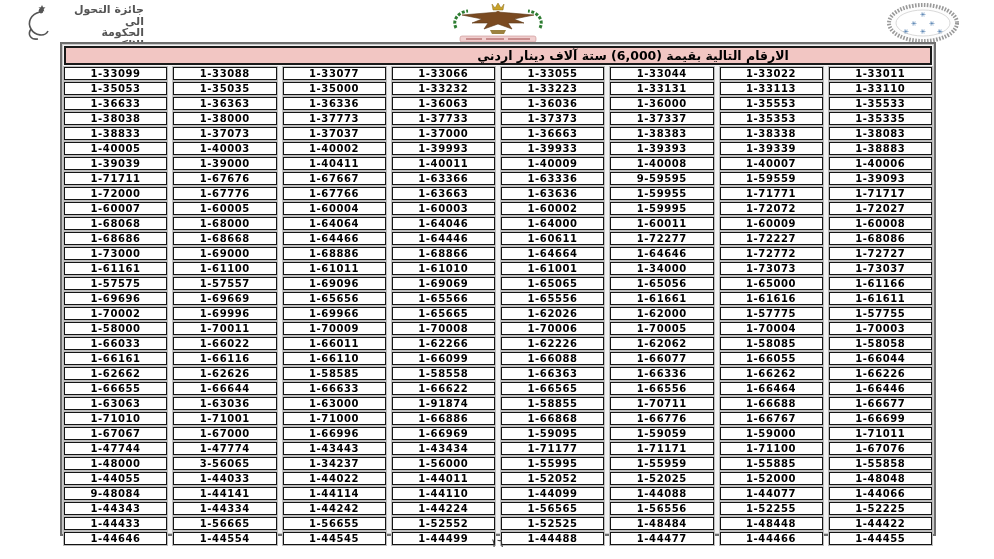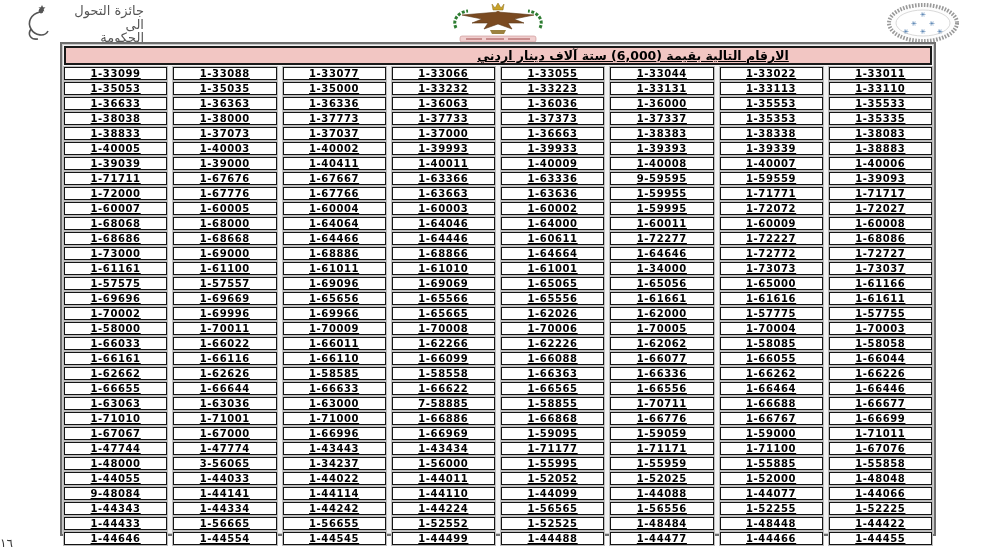--- a/index.html
+++ b/index.html
@@ -4,31 +4,31 @@
 <style>
   html,body{margin:0;padding:0;background:#fff;}
   body{
     width:994px;height:559px;position:relative;overflow:hidden;
     font-family:"DejaVu Sans","Liberation Sans",sans-serif;
   }
   
   .hdr-left{position:absolute;left:18px;top:4px;width:130px;height:40px;display:flex;align-items:flex-start;}
   .swan{width:34px;height:38px;flex:0 0 auto;}
   .hdr-left-text{margin-right:4px;margin-left:4px;direction:rtl;text-align:right;line-height:1.05;}
-  .hdr-left-text .l1,.hdr-left-text .l2{font-size:13px;color:#555;font-weight:normal;letter-spacing:0;}
+  .hdr-left-text .l1,.hdr-left-text .l2{font-size:11px;color:#555;font-weight:bold;letter-spacing:0;}
   .hdr-left-text .l3{font-size:6.5px;color:#b03434;font-weight:normal;text-decoration:underline;letter-spacing:.5px;direction:ltr;text-align:right;margin-top:1px;}
   .hdr-left-text .l4{height:4px;border-bottom:1px dotted #999;width:70%;margin:2px auto 0;}
   .hdr-center{position:absolute;left:438px;top:2px;width:120px;height:42px;}
   .hdr-right{position:absolute;left:884px;top:2px;width:78px;height:44px;}
   
   .sheet{
     position:absolute;left:60px;top:42px;width:876px;height:494px;
     border:2px solid #6e6e6e;box-shadow:0 0 0 1px #c9c9c9 inset;
     background:#f2f2f2;box-sizing:border-box;padding:2px;
-    display:flex;flex-direction:column;text-decoration:underline;
+    display:flex;flex-direction:column;
   }
   .title-band{
     flex:0 0 19px;border:2px solid #1a1a1a;box-sizing:border-box;
     display:flex;align-items:center;justify-content:center;
     direction:rtl;font-weight:bold;font-size:12.5px;color:#000;
     padding-left:270px;
   }
   .numbers-grid{
     flex:1 1 auto;margin-top:2px;
     display:grid;grid-template-columns:repeat(8,1fr);
@@ -36,21 +36,21 @@
   }
   .num-cell{
     background:#fff;border:1.6px solid #141414;box-sizing:border-box;
     box-shadow:0 0 0 1px #bdbdbd;
     display:flex;align-items:center;justify-content:center;
     font-weight:bold;font-size:10px;letter-spacing:.6px;color:#000;
     white-space:nowrap;overflow:hidden;
   }
   
   .page-num{
-    position:absolute;left:0;right:0;top:536px;text-align:left;
+    position:absolute;left:0;right:0;top:536px;text-align:center;
     font-size:12px;color:#3a3a3a;letter-spacing:2px;
   }
 </style>
 </head>
 <body>
 
 <div class="hdr-left">
   <svg class="swan" viewBox="0 0 34 38">
     <g fill="none" stroke="#555" stroke-width="1.6">
       <path d="M22 8 C13 10, 9 18, 13 25 C17 32, 27 33, 30 27"></path>
@@ -281,21 +281,21 @@
       <div class="num-cell">1-66644</div>
       <div class="num-cell">1-66633</div>
       <div class="num-cell">1-66622</div>
       <div class="num-cell">1-66565</div>
       <div class="num-cell">1-66556</div>
       <div class="num-cell">1-66464</div>
       <div class="num-cell">1-66446</div>
       <div class="num-cell">1-63063</div>
       <div class="num-cell">1-63036</div>
       <div class="num-cell">1-63000</div>
-      <div class="num-cell">7-58885</div>
+      <div class="num-cell">1-91874</div>
       <div class="num-cell">1-58855</div>
       <div class="num-cell">1-70711</div>
       <div class="num-cell">1-66688</div>
       <div class="num-cell">1-66677</div>
       <div class="num-cell">1-71010</div>
       <div class="num-cell">1-71001</div>
       <div class="num-cell">1-71000</div>
       <div class="num-cell">1-66886</div>
       <div class="num-cell">1-66868</div>
       <div class="num-cell">1-66776</div>

